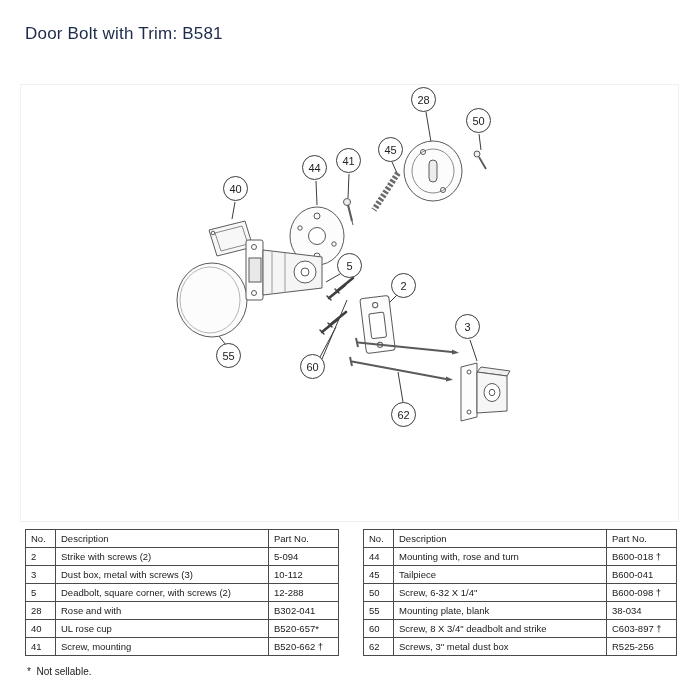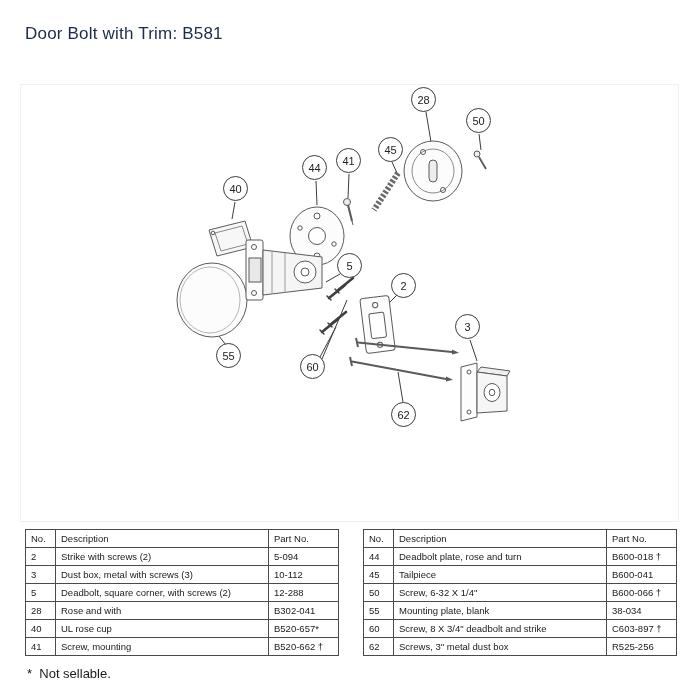--- a/index.html
+++ b/index.html
@@ -12,21 +12,21 @@
                    border:1px solid #f0f0f0; }
   .artwork { position:absolute; left:0; top:0; }
   .callout { position:absolute; width:25px; height:25px; border:1.4px solid #3c3c3c;
              border-radius:50%; background:#fff; display:flex; align-items:center;
              justify-content:center; font-size:11px; font-weight:500; color:#222; z-index:3; }
   .tables { position:absolute; left:25px; top:529px; width:698px; display:flex; gap:24px; }
   table { border-collapse:collapse; width:313px; font-size:9.5px; color:#1a1a1a;
           table-layout:fixed; background:#fff; }
   th,td { border:1px solid #4a4a4a; padding:2px 5px; height:18px; text-align:left;
           font-weight:400; vertical-align:middle; white-space:nowrap; overflow:hidden; }
-  .footnote { position:absolute; left:27px; top:666px; font-size:13px; color:#1a1a1a; }
+  .footnote { position:absolute; left:27px; top:666px; font-size:10px; color:#1a1a1a; }
 </style>
 </head>
 <body>
 
 <div class="page">
 
   <div class="title">Door Bolt with Trim: B581</div>
 
   <div class="diagram-frame"></div>
 
@@ -213,32 +213,32 @@
       <thead>
         <tr>
           <th>No.</th>
           <th>Description</th>
           <th>Part No.</th>
         </tr>
       </thead>
       <tbody>
         <tr>
           <td>44</td>
-          <td>Deadbolt plate, rose and turn</td>
+          <td>Mounting with, rose and turn</td>
           <td>B600-018 †</td>
         </tr>
         <tr>
           <td>45</td>
           <td>Tailpiece</td>
           <td>B600-041</td>
         </tr>
         <tr>
           <td>50</td>
           <td>Screw, 6-32 X 1/4"</td>
-          <td>B600-066 †</td>
+          <td>B600-098 †</td>
         </tr>
         <tr>
           <td>55</td>
           <td>Mounting plate, blank</td>
           <td>38-034</td>
         </tr>
         <tr>
           <td>60</td>
           <td>Screw, 8 X 3/4" deadbolt and strike</td>
           <td>C603-897 †</td>

